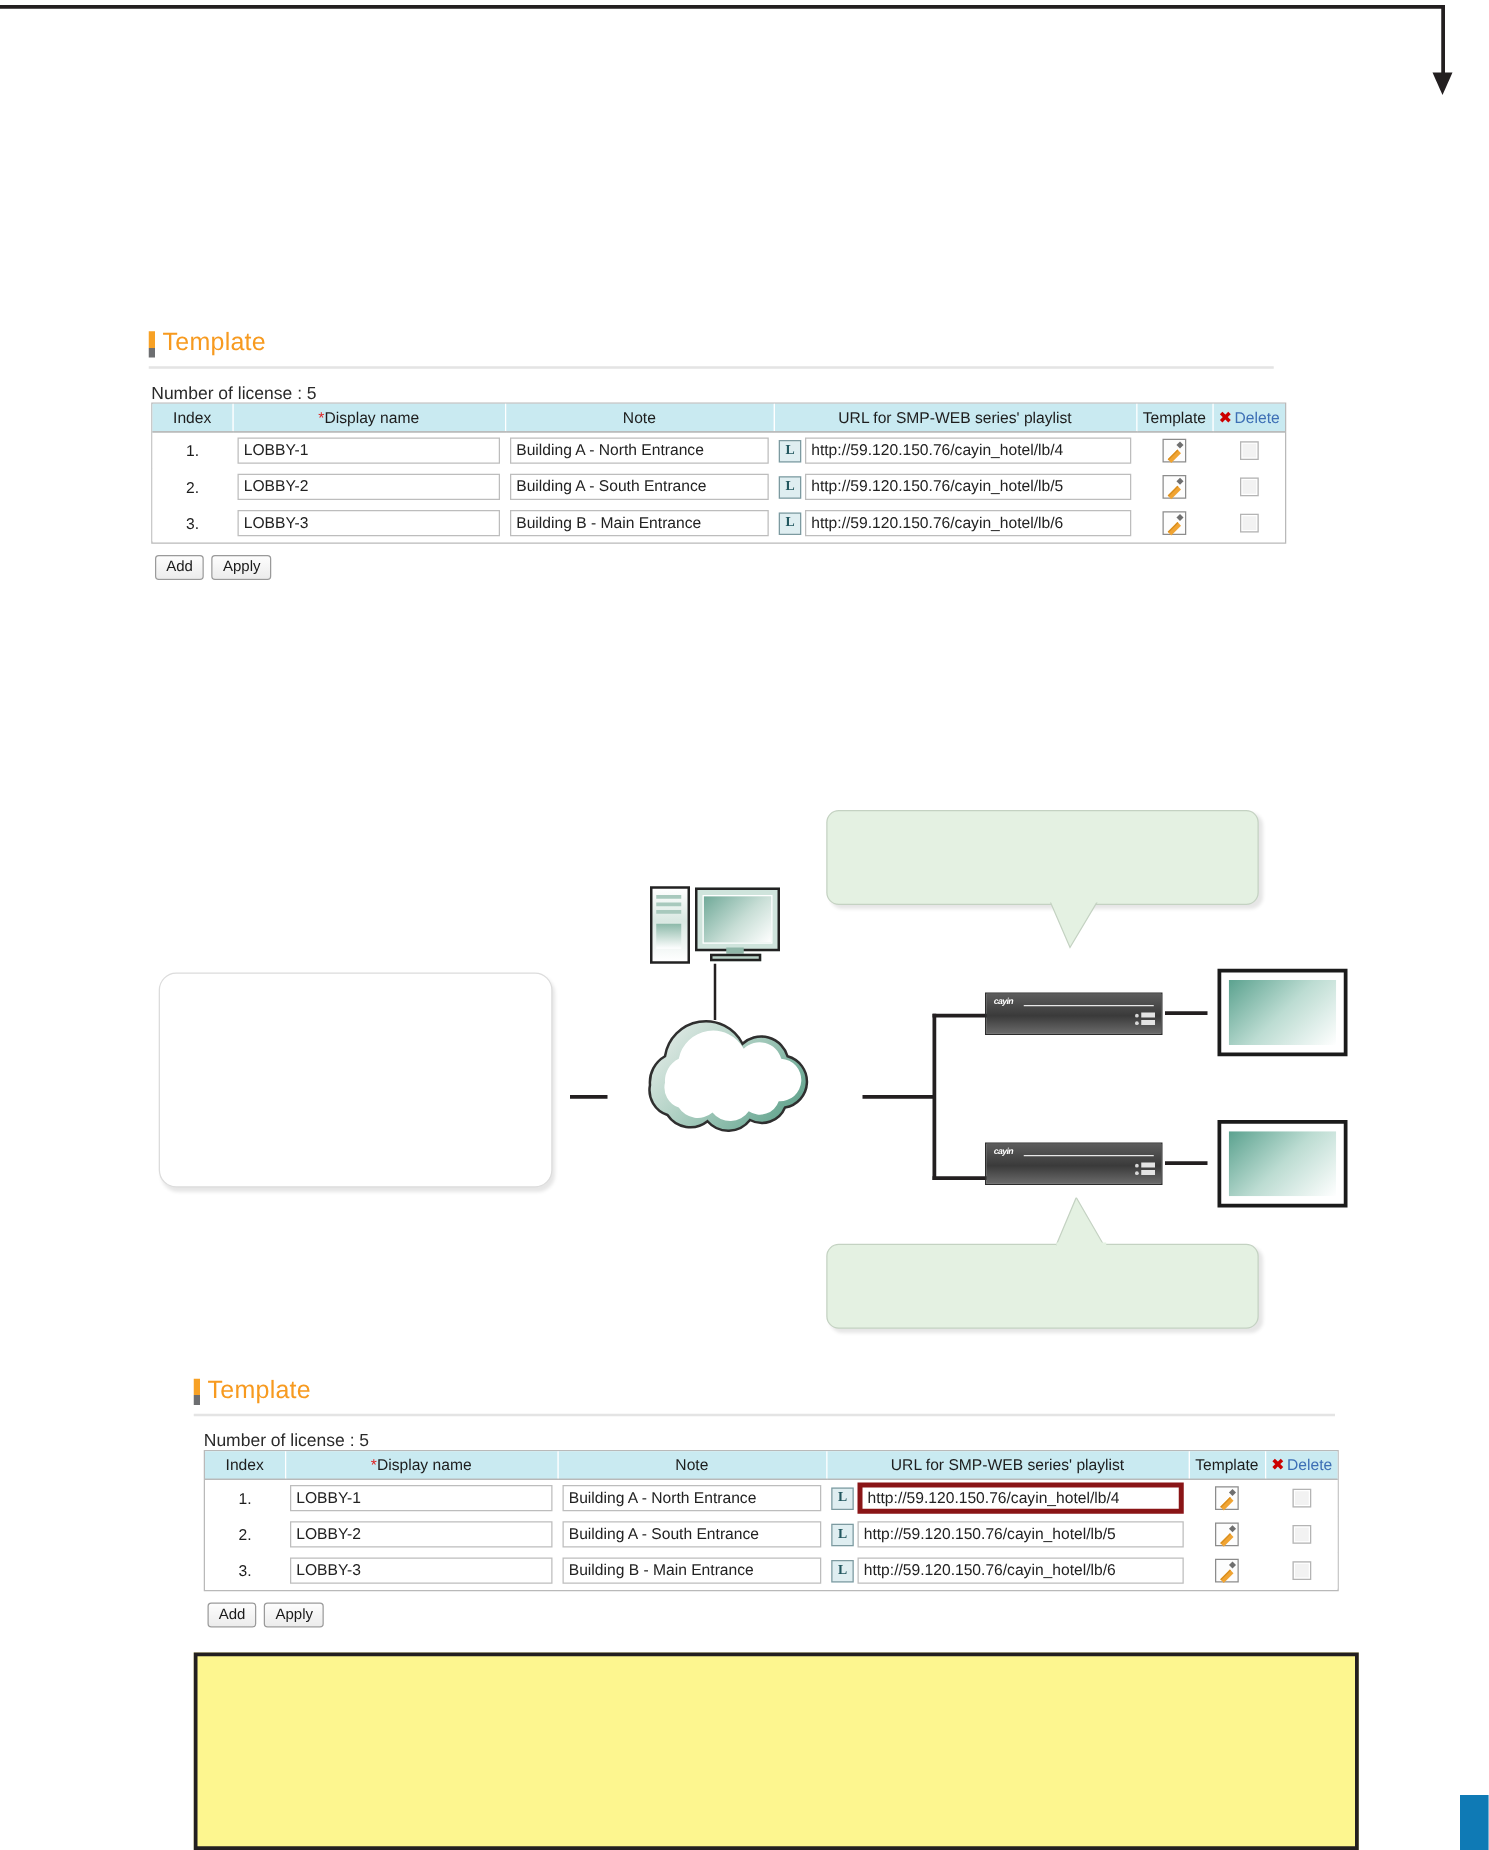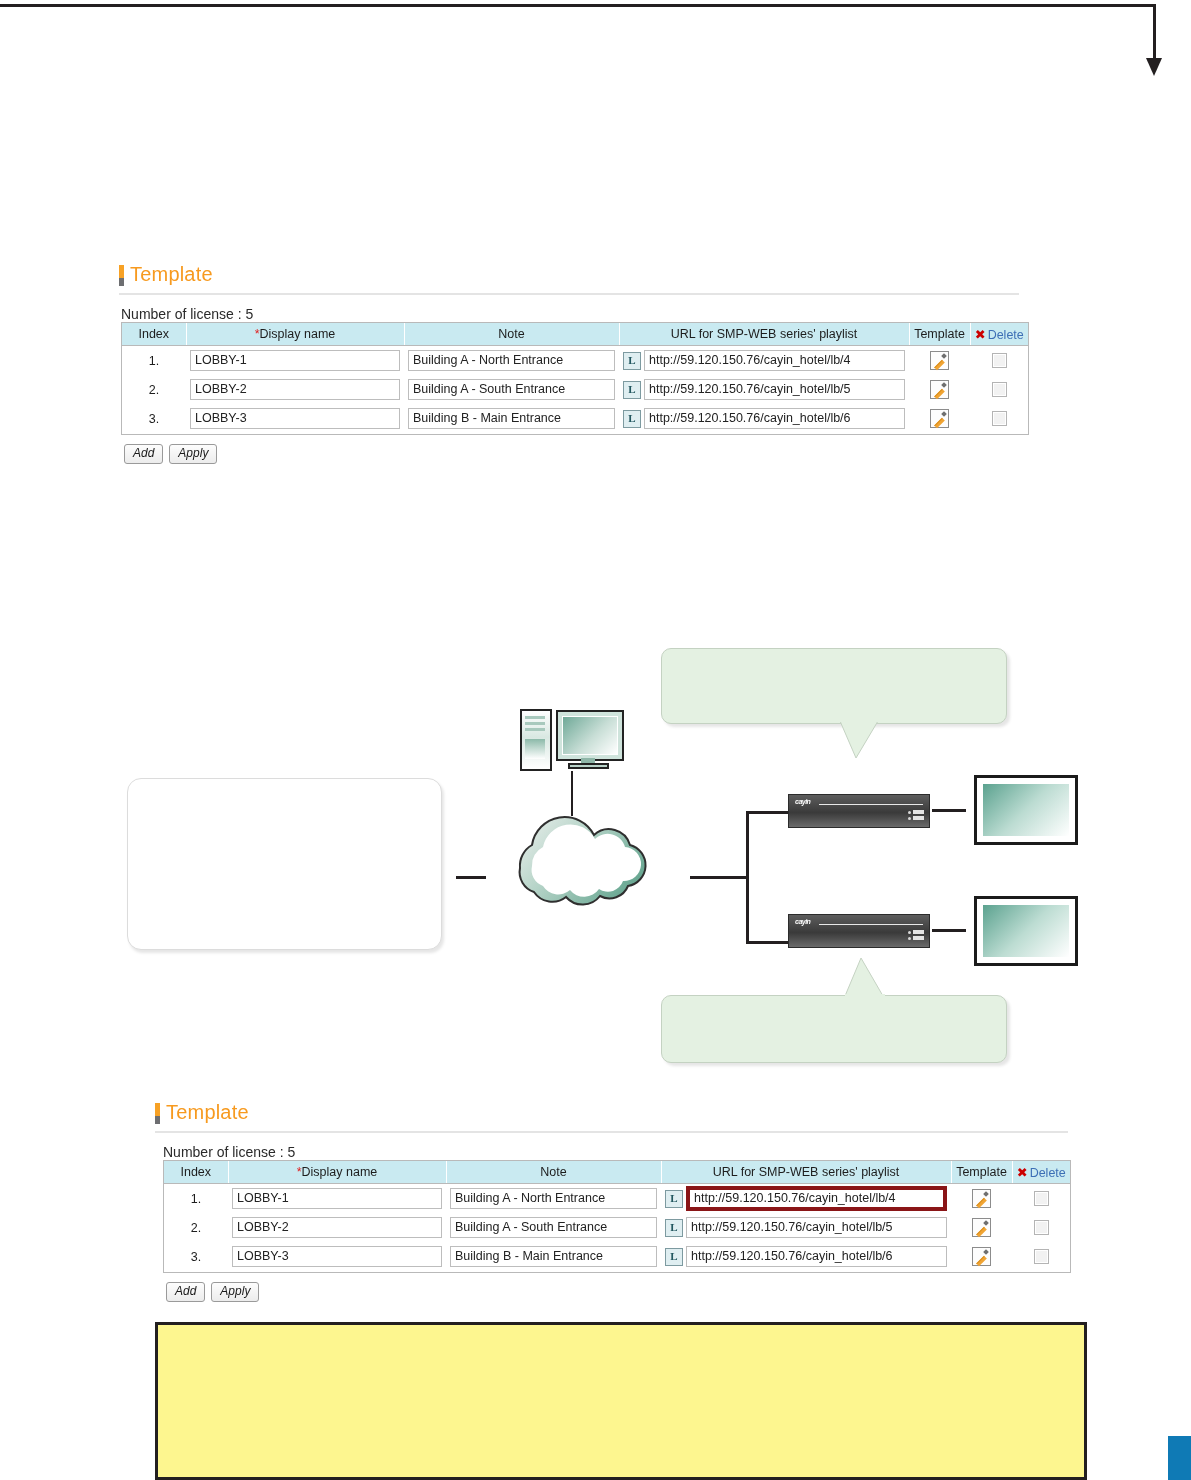--- a/index.html
+++ b/index.html
@@ -71,21 +71,21 @@
   .delx{color:#cc0000;font-weight:bold;font-size:13px;margin-right:2px;}
   .dellbl{color:#3d6fb5;}
   .req{color:#e02020;}
 
   
   .btnrow{position:absolute;display:flex;gap:6px;}
   .btn{
     border:1px solid #9a9a9a;border-radius:3px;
     background:linear-gradient(to bottom,#fdfdfd 0%,#ececec 100%);
     font-size:12px;color:#1a1a1a;padding:2px 8px 3px;line-height:13px;
-    font-family:"Liberation Sans",sans-serif;cursor:pointer;font-style:italic;
+    font-family:"Liberation Sans",sans-serif;cursor:pointer;
   }
   .wbox{
     position:absolute;left:127px;top:778px;width:313px;height:170px;
     background:#fff;border:1px solid #dcdcdc;border-radius:14px;
     box-shadow:2px 3px 3px rgba(0,0,0,.10);
   }
   .bubble{
     position:absolute;background:#e4f1e2;border:1px solid #c4d2c2;border-radius:10px;
     box-shadow:3px 3px 3px rgba(0,0,0,.10);
   }

